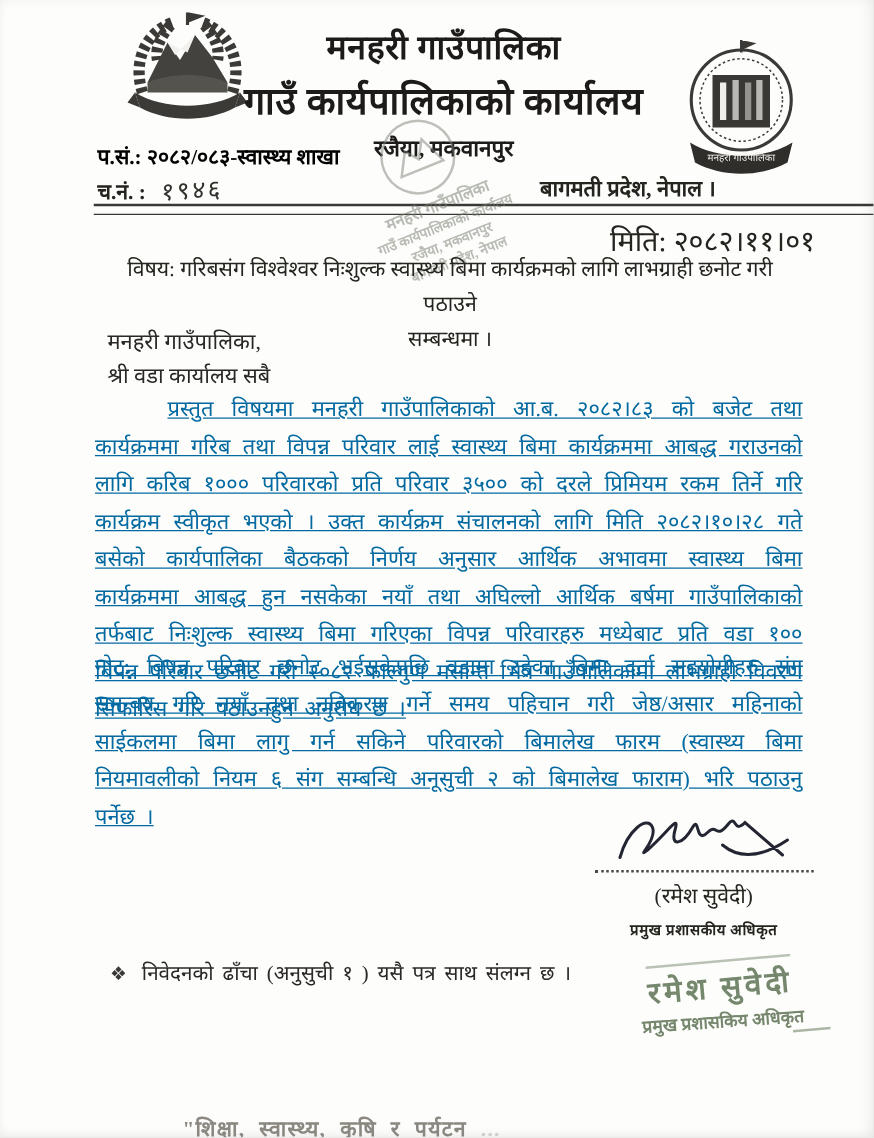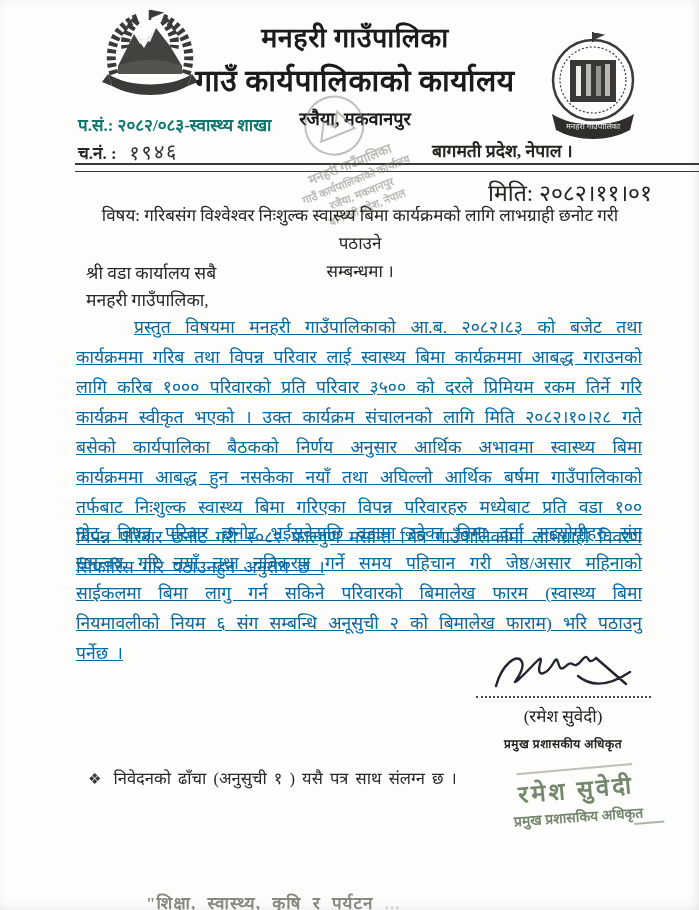--- a/index.html
+++ b/index.html
@@ -10,21 +10,21 @@
     font-family:"Liberation Serif","DejaVu Serif",serif;
     color:#2e2c2a;
   }
   
   .emblem-left{position:absolute;left:98px;top:8px;width:104px;height:102px;}
   .seal-right{position:absolute;left:542px;top:30px;width:102px;height:112px;}
   .head-center{position:absolute;left:170px;top:18px;width:370px;text-align:center;color:#1d1b19;}
   .title1{font-size:27px;font-weight:bold;letter-spacing:.5px;}
   .title2{font-size:30px;font-weight:bold;margin-top:4px;letter-spacing:.5px;}
   .subtitle{font-size:18px;font-weight:bold;margin-top:6px;}
-  .refrow{position:absolute;left:78px;top:113px;width:560px;font-size:17px;font-weight:bold;color:#0f766e;}
+  .refrow{position:absolute;left:78px;top:113px;width:560px;font-size:17px;font-weight:bold;color:#000000;}
   .province{position:absolute;left:432px;top:118px;font-size:17.5px;font-weight:bold;color:#26241f;margin-top:20px;}
   .chano{position:absolute;left:78px;top:138px;font-size:17px;font-weight:bold;color:#26241f;}
   .chano .handnum{display:inline-block;font-size:20px;font-weight:normal;transform:rotate(-3deg) skewX(-6deg);color:#33312c;letter-spacing:2px;margin-left:8px;}
   .rule{position:absolute;left:75px;top:163px;width:624px;height:6px;border-top:2.5px solid #3a3834;border-bottom:1.5px solid #3a3834;}
   .dateline{position:absolute;left:488px;top:176px;font-size:23px;font-weight:normal;color:#26241f;}
   
   .round-stamp{
     position:absolute;left:268px;top:92px;width:170px;height:160px;
     transform:rotate(-22deg);opacity:.5;color:#737b6d;text-align:center;
     pointer-events:none;font-weight:bold;
@@ -124,22 +124,22 @@
     <div class="l3">रजैया, मकवानपुर</div>
     <div class="l4">बागमती प्रदेश, नेपाल</div>
   </div>
 
   <div class="subject">
     <div>विषय: गरिबसंग विश्वेश्वर निःशुल्क स्वास्थ्य बिमा कार्यक्रमको लागि लाभग्राही छनोट गरी पठाउने</div>
     <div>सम्बन्धमा ।</div>
   </div>
 
   <div class="salutation">
+    <div>मनहरी गाउँपालिका,</div>
     <div>श्री वडा कार्यालय सबै</div>
-    <div>मनहरी गाउँपालिका,</div>
   </div>
 
   <div class="para p1">प्रस्तुत विषयमा मनहरी गाउँपालिकाको आ.ब. २०८२।८३ को बजेट तथा कार्यक्रममा गरिब तथा विपन्न परिवार लाई स्वास्थ्य बिमा कार्यक्रममा आबद्ध गराउनको लागि करिब १००० परिवारको प्रति परिवार ३५०० को दरले प्रिमियम रकम तिर्ने गरि कार्यक्रम स्वीकृत भएको । उक्त कार्यक्रम संचालनको लागि मिति २०८२।१०।२८ गते बसेको कार्यपालिका बैठकको निर्णय अनुसार आर्थिक अभावमा स्वास्थ्य बिमा कार्यक्रममा आबद्ध हुन नसकेका नयाँ तथा अघिल्लो आर्थिक बर्षमा गाउँपालिकाको तर्फबाट निःशुल्क स्वास्थ्य बिमा गरिएका विपन्न परिवारहरु मध्येबाट प्रति वडा १०० बिपन्न परिवार छनोट गरी २०८२ फाल्गुण मसान्त भित्र गाउँपालिकामा लाभग्राही विवरण सिफारिस गरि पठाउनहुन अनुरोध छ ।</div>
   <div class="para note">नोट: बिपन्न परिवार छनोट भईसकेपछि वडामा रहेका बिमा दर्ता सहयोगीहरु संग समन्वय गरि नयाँ तथा नविकरण गर्ने समय पहिचान गरी जेष्ठ/असार महिनाको साईकलमा बिमा लागु गर्न सकिने परिवारको बिमालेख फारम (स्वास्थ्य बिमा नियमावलीको नियम ६ संग सम्बन्धि अनूसुची २ को बिमालेख फाराम) भरि पठाउनु पर्नेछ ।</div>
 
   <div class="sig-block">
     <svg class="sig-squiggle" width="170" height="62" viewBox="0 0 170 62">
       <path d="M18,44 C24,22 40,10 44,20 C48,30 30,46 40,38 C56,24 66,8 62,22 C58,36 68,34 76,20 C82,10 78,34 88,24 C96,16 94,30 104,18 C112,8 108,26 118,16 L148,42 M100,34 C112,44 128,46 152,30" fill="none" stroke="#232632" stroke-width="2.4" stroke-linecap="round"></path>
     </svg>
     <div class="sig-dots"></div>

